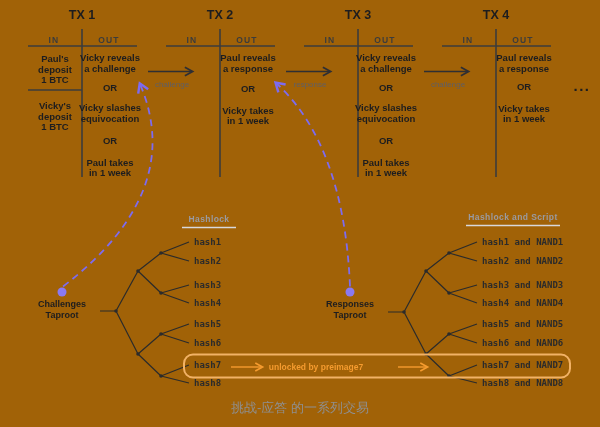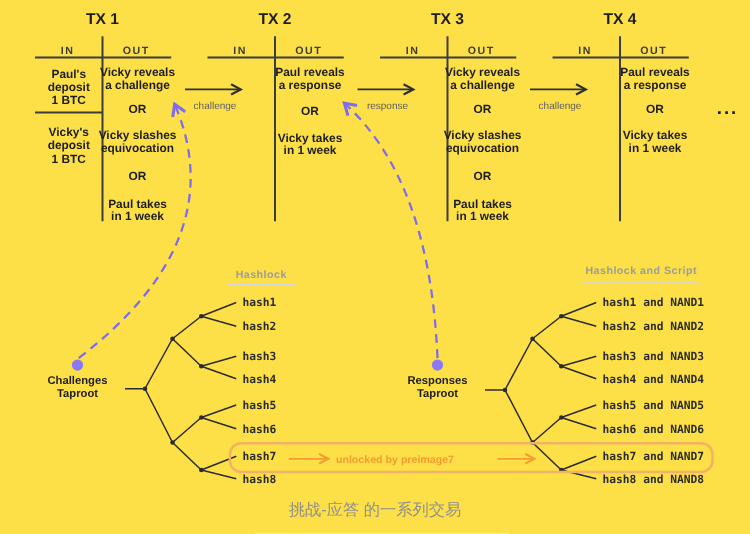--- a/index.html
+++ b/index.html
@@ -1,16 +1,16 @@
 <!DOCTYPE html>
 <html><head>
 <meta charset="utf-8">
 <style>
   html,body{margin:0;padding:0;background:#ffffff;}
-  .stage{position:relative;width:600px;height:427px;background:#fde047;overflow:hidden;
+  .stage{position:relative;width:600px;height:427px;background:#a16207;overflow:hidden;
          font-family:"Liberation Sans",sans-serif;}
   svg{display:block;}
   .t-title{font:700 12.5px "Liberation Sans",sans-serif;fill:#1d1d1f;}
   .t-colhead{font:700 8.5px "Liberation Sans",sans-serif;fill:#3c3c3c;letter-spacing:1.2px;}
   .t-body{font:600 9.5px "Liberation Sans",sans-serif;fill:#1d1d1f;}
   .t-flowlabel{font:400 8px "Liberation Sans",sans-serif;fill:#5f5f66;}
   .t-treeheader{font:600 8.5px "Liberation Sans",sans-serif;fill:#9a9aa0;letter-spacing:.4px;}
   .t-leaf{font:600 9px "DejaVu Sans Mono",monospace;fill:#2b2b2b;}
   .t-taproot{font:700 9px "Liberation Sans",sans-serif;fill:#1d1d1f;}
   .t-orange{font:700 8.5px "Liberation Sans",sans-serif;fill:#f59b2f;}

